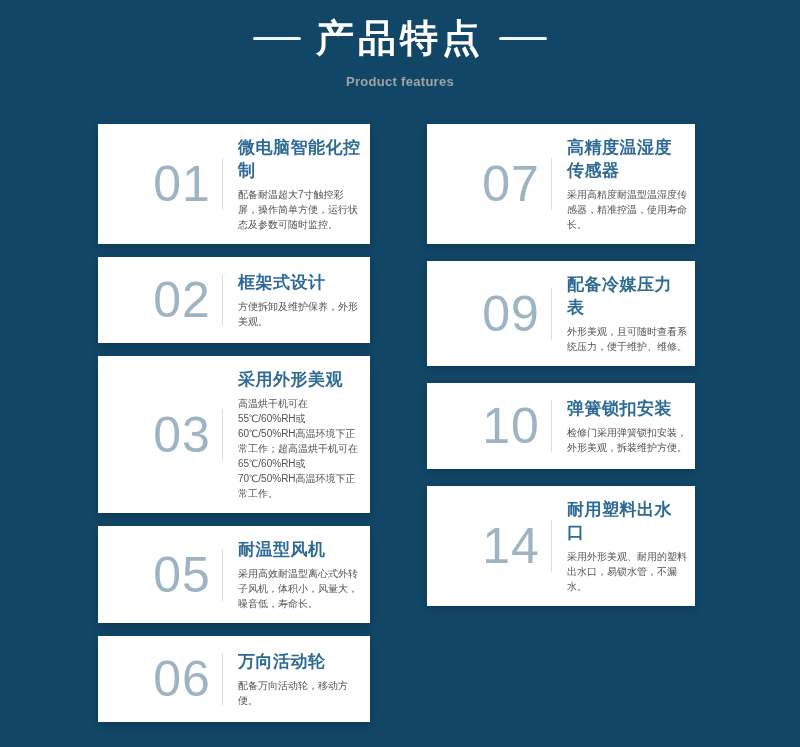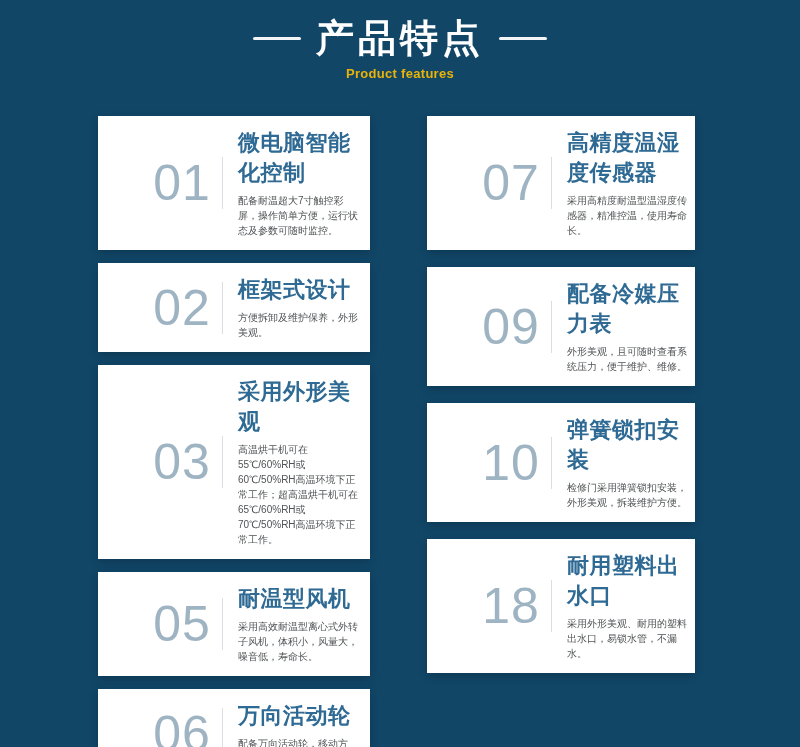--- a/index.html
+++ b/index.html
@@ -22,21 +22,21 @@
   .header { padding-top: 15px; text-align: center; }
   .title-row {
     display: flex; align-items: center; justify-content: center; gap: 15px; text-align: center;
   }
   .dash { width: 48px; height: 3px; background: #f2f4f6; border-radius: 2px; }
   .page-title {
     margin: 0; color: #ffffff; font-size: 38px; font-weight: bold;
     letter-spacing: 4px; line-height: 46px;
   }
   .page-subtitle {
-    margin-top: 5px; color: #eab308; font-size: 13px; font-weight: bold;
+    margin-top: 13px; color: #a3a3a3; font-size: 13px; font-weight: bold;
     letter-spacing: 0.3px;
   }
   .main { display: flex; margin: 35px 0 0 98px; gap: 57px; }
   .col { display: flex; flex-direction: column; }
   .col-left  { width: 272px; gap: 13px; }
   .col-right { width: 268px; gap: 17px; }
   .card {
     background: var(--card);
     min-height: 86px;
     display: flex; align-items: center;
@@ -46,21 +46,21 @@
   .num {
     flex: 0 0 80px; width: 80px; text-align: center;
     font-size: 50px; font-weight: 200; line-height: 1;
     color: var(--number); letter-spacing: 1px; margin-left: 44px;
   }
   .vr {
     width: 1px; height: 52px; background: var(--divider); flex: 0 0 1px;
   }
   .card-body { padding-left: 15px; flex: 1; }
   .ftitle {
-    margin: 0 0 5px 0; font-size: 22px; font-weight: bold;
+    margin: 0 0 5px 0; font-size: 17px; font-weight: bold;
     color: var(--title); letter-spacing: 0.5px;
   }
   .fdesc {
     margin: 0; font-size: 10px; line-height: 15px; color: var(--description);
   }
 </style>
 </head>
 <body>
 
 <header class="header">
@@ -146,21 +146,21 @@
     <article class="card">
       <div class="num">10</div>
       <div class="vr"></div>
       <div class="card-body">
         <h3 class="ftitle">弹簧锁扣安装</h3>
         <p class="fdesc">检修门采用弹簧锁扣安装，外形美观，拆装维护方便。</p>
       </div>
     </article>
 
     <article class="card">
-      <div class="num">18</div>
+      <div class="num">14</div>
       <div class="vr"></div>
       <div class="card-body">
         <h3 class="ftitle">耐用塑料出水口</h3>
         <p class="fdesc">采用外形美观、耐用的塑料出水口，易锁水管，不漏水。</p>
       </div>
     </article>
 
   </div>
 </main>
 

